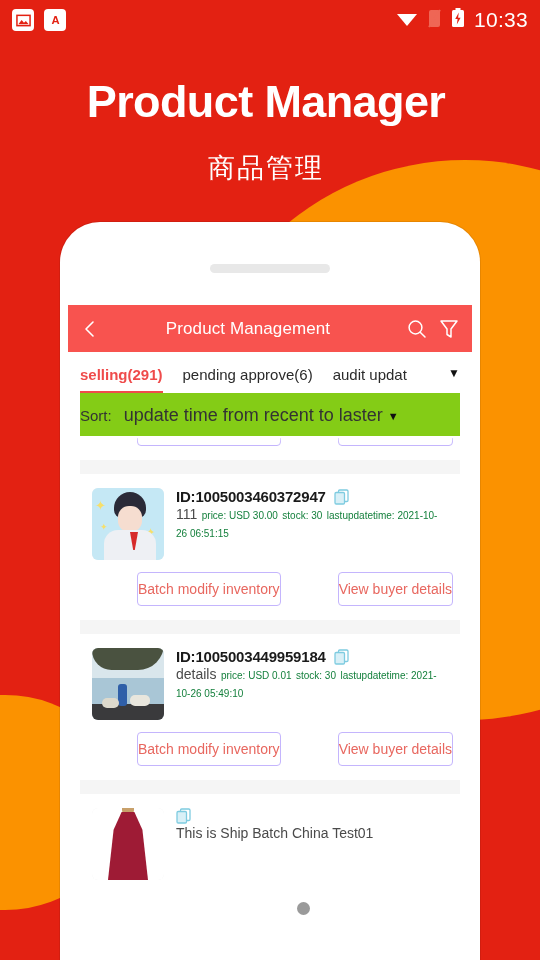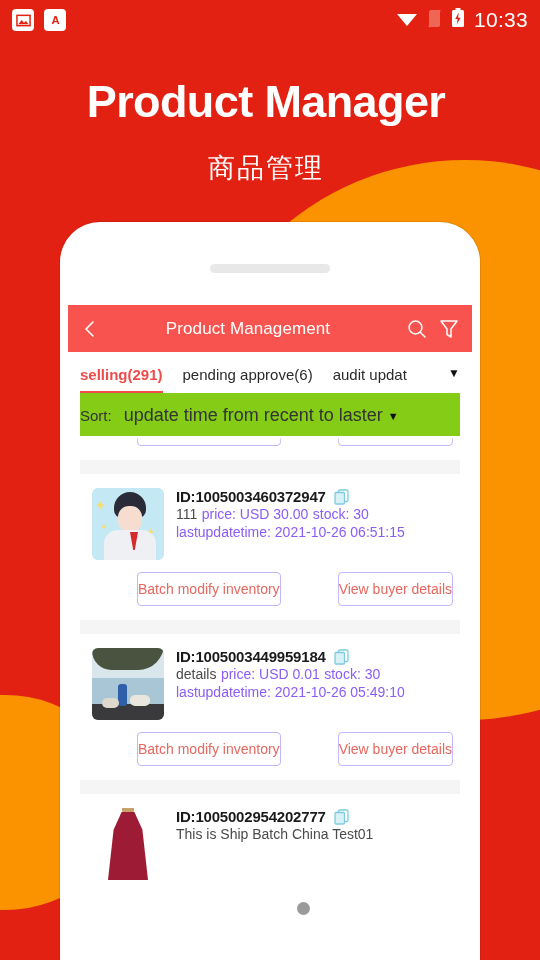--- a/index.html
+++ b/index.html
@@ -111,21 +111,21 @@
   .card-top { display:flex; padding:14px 12px 0; }
   .thumb {
     width:72px; height:72px; border-radius:6px; flex:0 0 auto;
     margin-right:12px; overflow:hidden; position:relative; background:#f2f2f2;
   }
   .meta { flex:1; min-width:0; }
   .id-row { display:flex; align-items:center; gap:8px; }
   .pid { font-size:15px; font-weight:bold; color:#1a1a1a; letter-spacing:-.2px; }
   .copy-ic { width:15px; height:16px; flex:0 0 auto; }
   .pname { font-size:14px; color:#4a4a4a; margin-top:5px; }
-  .pline { font-size:14px; color:#8b5cf6; margin-top:5px; }
+  .pline { font-size:10px; color:#15803d; margin-top:5px; }
   .btnrow { display:flex; gap:12px; padding:12px 12px 0; }
   .obtn {
     flex:1; height:34px; border:1px solid #c4b5fd; border-radius:4px;
     color:#e8675f; font-size:14px;
     display:flex; align-items:center; justify-content:center;
     background:#fff; white-space:nowrap;margin-left:45px;
   }
   .gap { height:14px; background:#f5f5f5; }
   .card.clipped-top { margin-top:-34px; }
 
@@ -360,21 +360,20 @@
     <div class="card">
       <div class="card-top">
         <span class="thumb">
           <span class="art-dress">
             <span class="neck"></span>
             <span class="gown"></span>
           </span>
         </span>
         <span class="meta">
           <span class="id-row">
-            <span class="pid">ID:1005002954202777</span>
             <span class="copy-ic">
               <svg width="15" height="16" viewBox="0 0 15 16">
                 <rect x="4.5" y="1" width="9.5" height="11.5" rx="1.2" fill="#fff" stroke="#7ecbe0" stroke-width="1.3"></rect>
                 <rect x="1" y="3.5" width="9.5" height="11.5" rx="1.2" fill="#d9f0f7" stroke="#7ecbe0" stroke-width="1.3"></rect>
               </svg>
             </span>
           </span>
           <span class="pname">This is Ship Batch China Test01</span>
         </span>
       </div>

